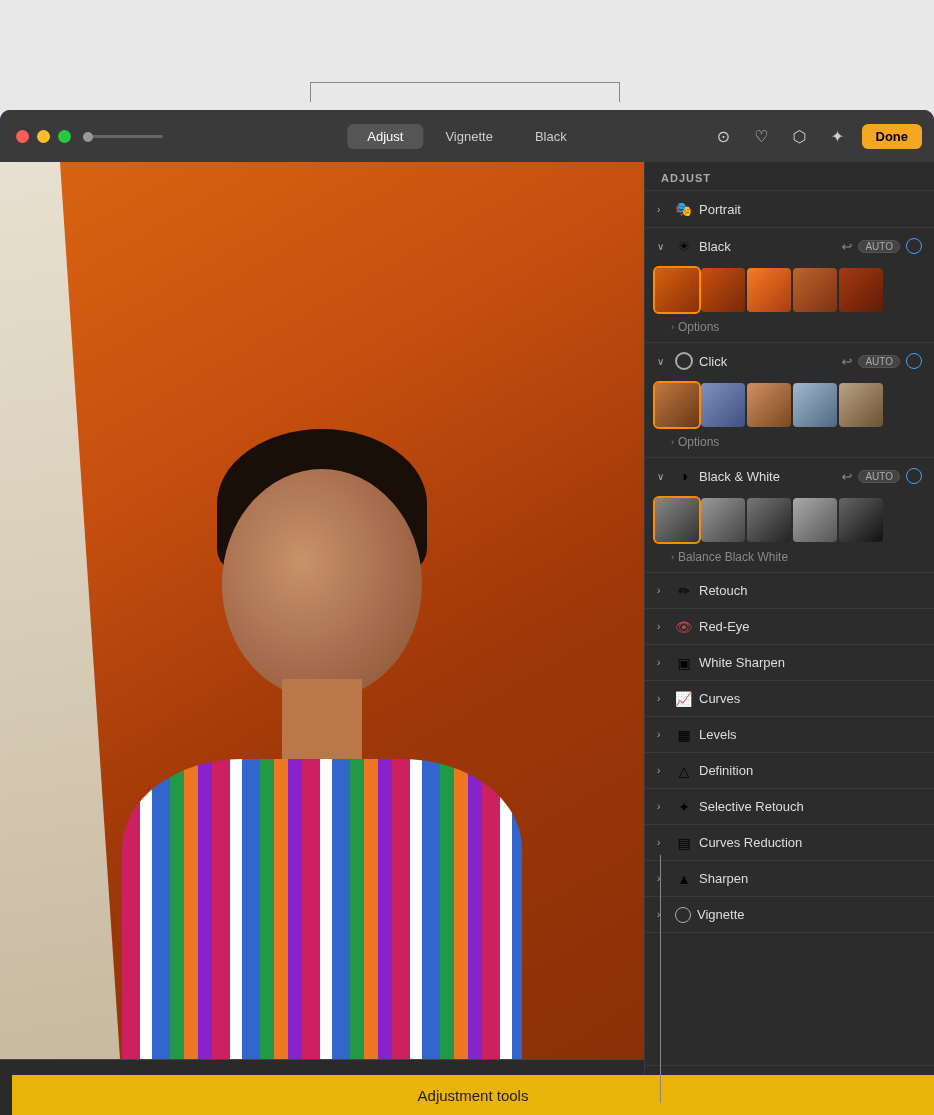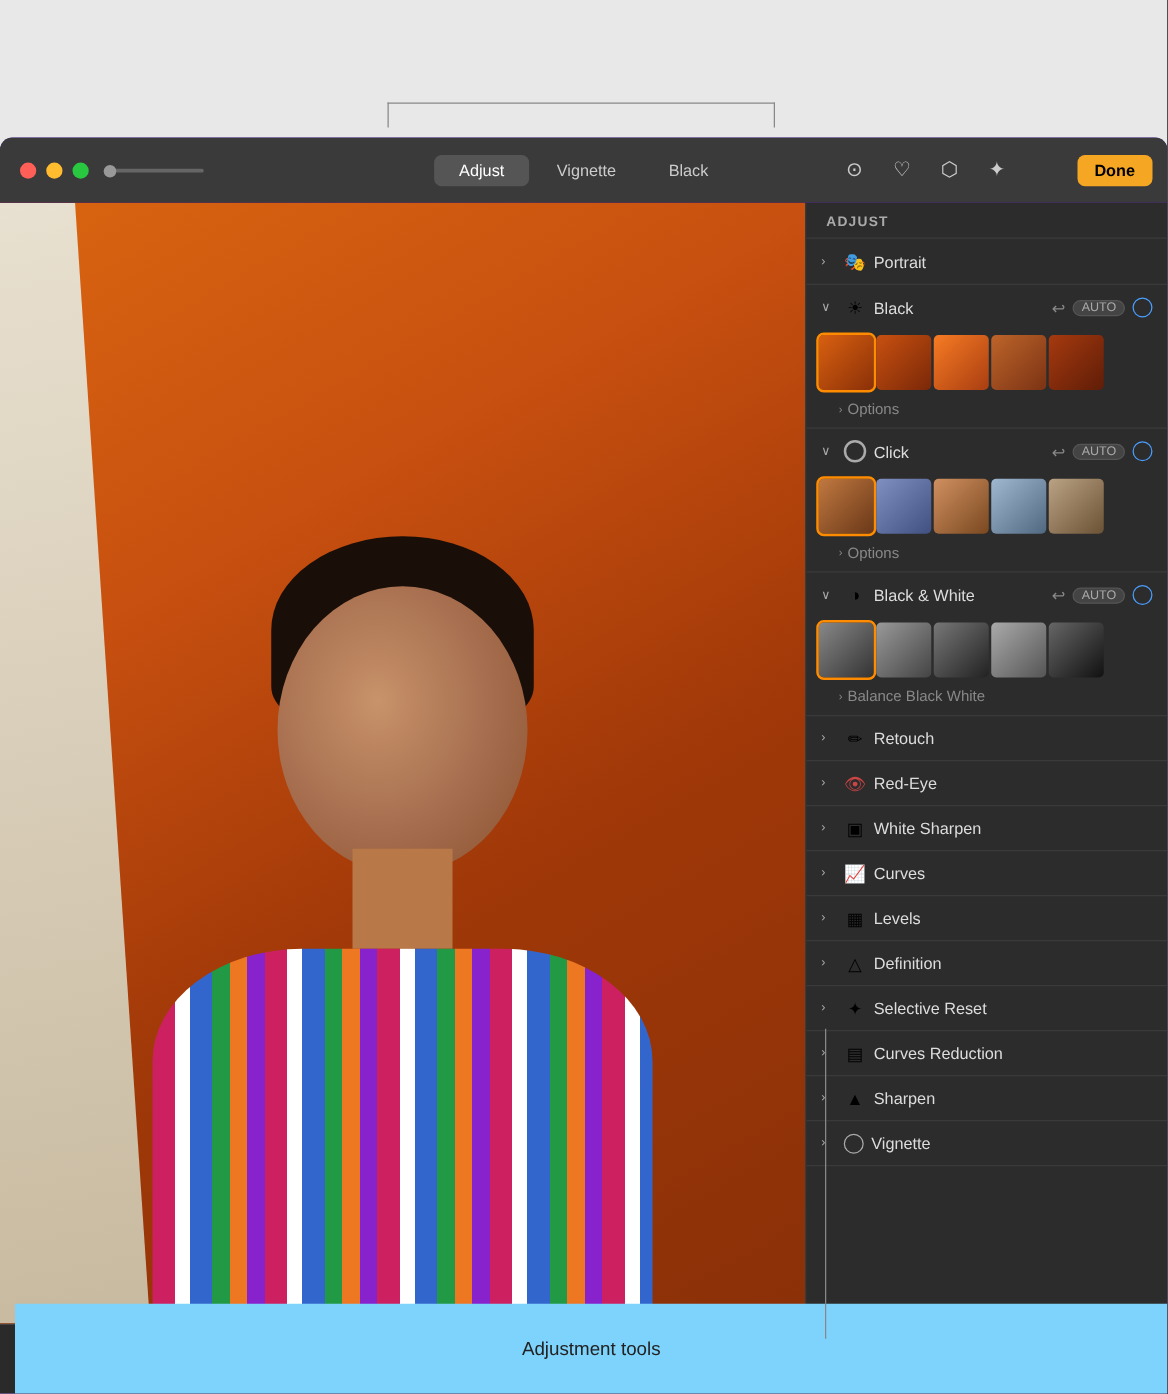--- a/index.html
+++ b/index.html
@@ -114,21 +114,20 @@
     }
     .done-btn {
       background: #f5a623;
       color: #000;
       border: none;
       border-radius: 6px;
       padding: 5px 14px;
       font-size: 13px;
       font-weight: 600;
       cursor: pointer;
-      margin-left: 40px;
     }
 
     
     .content {
       display: flex;
       flex: 1;
       overflow: hidden;
     }
 
     
@@ -583,21 +582,21 @@
 
           <div class="adj-simple">
             <span class="adj-chevron">›</span>
             <span class="adj-icon">△</span>
             <span class="adj-label">Definition</span>
           </div>
 
           <div class="adj-simple">
             <span class="adj-chevron">›</span>
             <span class="adj-icon">✦</span>
-            <span class="adj-label">Selective Reset</span>
+            <span class="adj-label">Selective Retouch</span>
           </div>
 
           <div class="adj-simple">
             <span class="adj-chevron">›</span>
             <span class="adj-icon">▤</span>
             <span class="adj-label">Curves Reduction</span>
           </div>
 
           <div class="adj-simple">
             <span class="adj-chevron">›</span>
@@ -613,20 +612,20 @@
 
         </div>
 
         <div class="reset-btn">
           <button>Reset Adjustments</button>
         </div>
       </div>
     </div>
   </div>
 
-  <div style="position:absolute;bottom:0;left:0;right:0;height:72px;background:#7dd3fc;display:flex;align-items:center;justify-content:center;pointer-events:none;margin-left:12px;">
+  <div style="position:absolute;bottom:0;left:0;right:0;height:40px;background:#eab308;display:flex;align-items:center;justify-content:center;pointer-events:none;margin-left:12px;">
 
     <div style="position:absolute;top:-220px;left:648px;width:1px;height:220px;background:#888;"></div>
     <div style="position:absolute;top:0;left:648px;width:1px;height:28px;background:#888;"></div>
     <span style="font-size:15px;color:#222;">Adjustment tools</span>
   </div>
 
 </div>
 
 </body></html>

